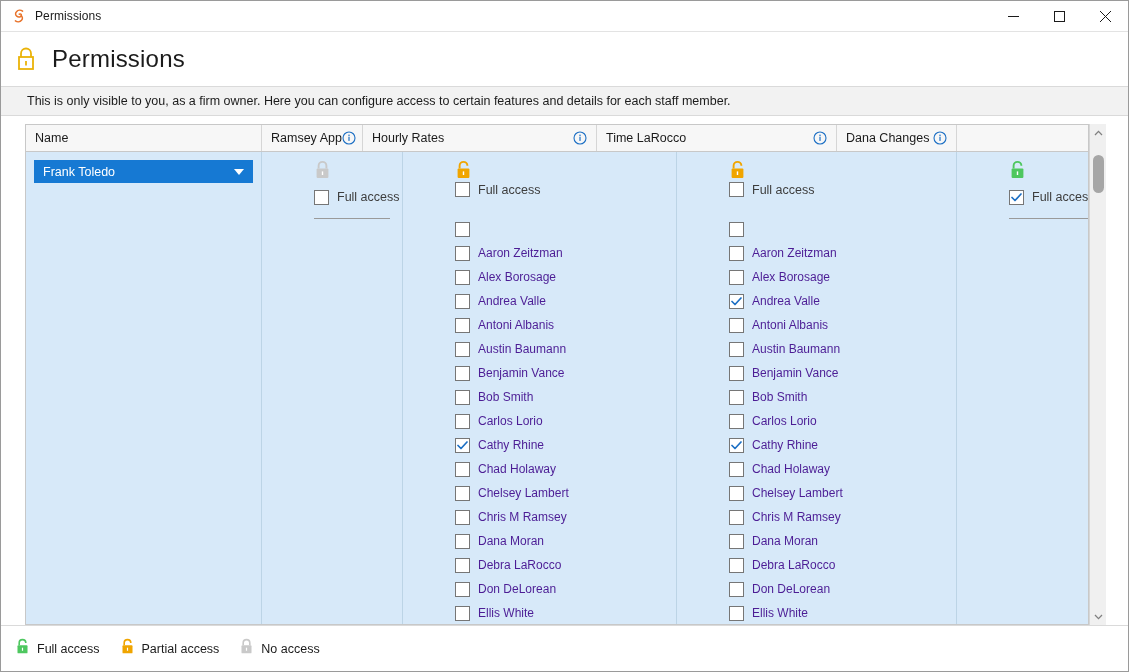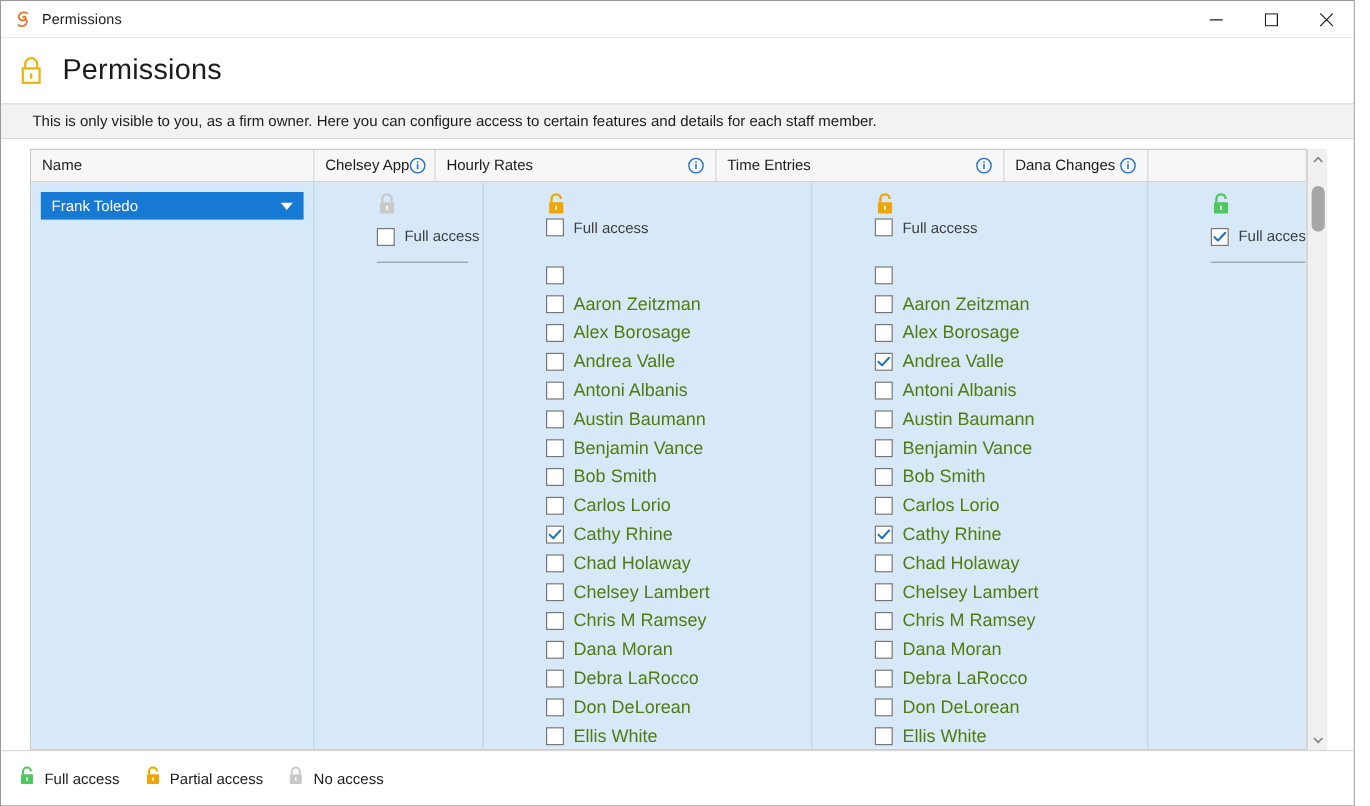--- a/index.html
+++ b/index.html
@@ -170,21 +170,21 @@
   }
   .cb svg { display: block; }
   .cb.unchecked svg { visibility: hidden; }
 
   
   .name-list { margin-top: 11px; display: flex; flex-direction: column; }
   .nl-row {
     height: 24px;
     display: flex; align-items: center;
   }
-  .nl-label { font-size: 15px; color: #4d7c0f; margin-left: 8px; white-space: nowrap; text-align: center; }
+  .nl-label { font-size: 12px; color: #4c1d95; margin-left: 8px; white-space: nowrap; text-align: center; }
   .nl-row.blank { height: 23px; }
 
   
   .vscroll {
     width: 17px; min-width: 17px;
     background: #f0f0f0;
     border-left: 1px solid #d6d6d6;
     display: flex; flex-direction: column; align-items: center;
     position: relative;
   }
@@ -273,41 +273,41 @@
   <div class="banner">This is only visible to you, as a firm owner. Here you can configure access to certain features and details for each staff member.</div>
 
   <div class="grid-wrap">
     <div class="grid">
 
       <div class="header-row">
         <div class="hcell c-name">
           <span>Name</span>
         </div>
         <div class="hcell c-billapp">
-          <span>Chelsey App</span>
+          <span>Ramsey App</span>
           <span class="info">
             <svg width="14" height="14" viewBox="0 0 14 14">
               <circle cx="7" cy="7" r="6" fill="none" stroke="#1c6fc4" stroke-width="1.1"></circle>
               <rect x="6.4" y="5.7" width="1.2" height="4.2" fill="#1c6fc4"></rect>
               <rect x="6.4" y="3.6" width="1.2" height="1.4" fill="#1c6fc4"></rect>
             </svg>
           </span>
         </div>
         <div class="hcell c-hourly">
           <span>Hourly Rates</span>
           <span class="info">
             <svg width="14" height="14" viewBox="0 0 14 14">
               <circle cx="7" cy="7" r="6" fill="none" stroke="#1c6fc4" stroke-width="1.1"></circle>
               <rect x="6.4" y="5.7" width="1.2" height="4.2" fill="#1c6fc4"></rect>
               <rect x="6.4" y="3.6" width="1.2" height="1.4" fill="#1c6fc4"></rect>
             </svg>
           </span>
         </div>
         <div class="hcell c-time">
-          <span>Time Entries</span>
+          <span>Time LaRocco</span>
           <span class="info">
             <svg width="14" height="14" viewBox="0 0 14 14">
               <circle cx="7" cy="7" r="6" fill="none" stroke="#1c6fc4" stroke-width="1.1"></circle>
               <rect x="6.4" y="5.7" width="1.2" height="4.2" fill="#1c6fc4"></rect>
               <rect x="6.4" y="3.6" width="1.2" height="1.4" fill="#1c6fc4"></rect>
             </svg>
           </span>
         </div>
         <div class="hcell c-form">
           <span>Dana Changes</span>

